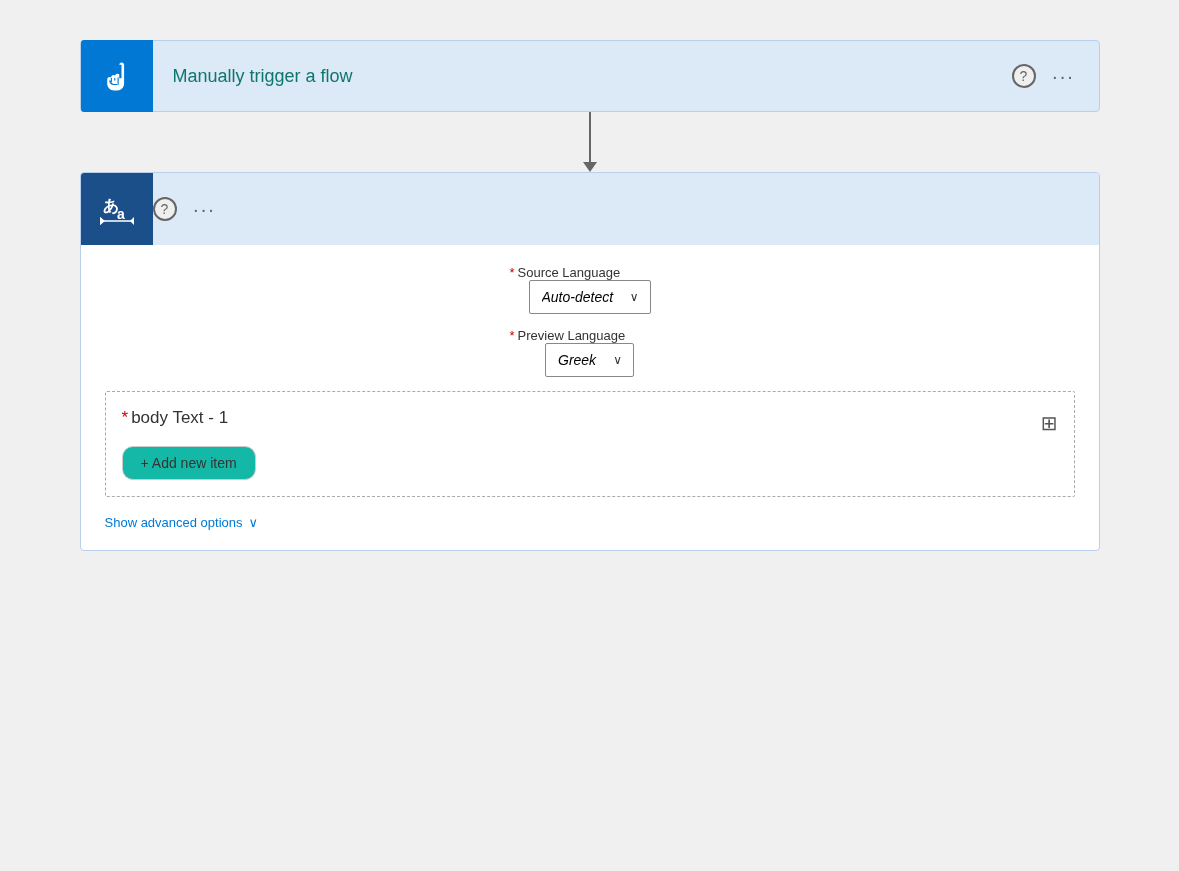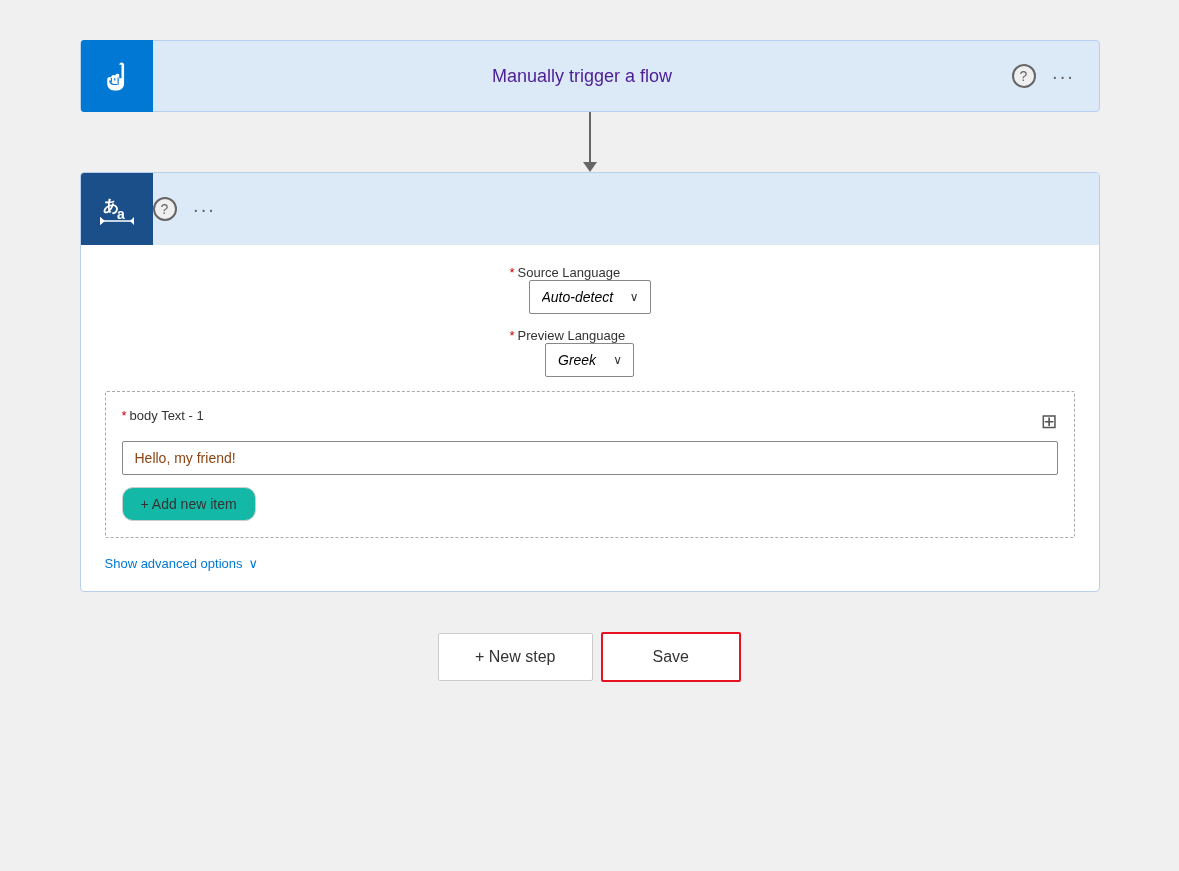--- a/index.html
+++ b/index.html
@@ -46,23 +46,22 @@
     }
     .card-icon svg {
       width: 36px;
       height: 36px;
       fill: white;
     }
     .card-title {
       flex: 1;
       padding: 0 20px;
       font-size: 18px;
-      color: #4c1d95;
+      color: #0f766e;
       font-weight: 400;
-      text-align: center;
     }
     .card-actions {
       display: flex;
       align-items: center;
       gap: 12px;
       padding-right: 20px;
     }
     .icon-btn {
       background: none;
       border: none;
@@ -190,21 +189,21 @@
     }
 
     
     .body-section {
       border: 1px dashed #aaa;
       border-radius: 2px;
       padding: 16px;
       margin-bottom: 14px;
     }
     .body-section-label {
-      font-size: 13px;
+      font-size: 17px;
       color: #333;
       margin-bottom: 10px;
     }
     .body-section-label .required {
       color: #c50000;
       margin-right: 3px;
     }
     .body-section-header {
       display: flex;
       align-items: center;
@@ -383,36 +382,27 @@
         </div>
       </div>
 
       <div class="body-section">
         <div class="body-section-header">
           <div class="body-section-label">
             <span class="required">*</span><span>body Text - 1</span>
           </div>
           <span class="grid-icon">⊞</span>
         </div>
-        <input type="text" class="body-text-input" value="Hello, my friend!" style="">
         <button class="add-item-btn">
           <span>+ Add new item</span>
         </button>
       </div>
 
       <button class="advanced-link">
         <span>Show advanced options</span>
         <span>∨</span>
       </button>
 
     </div>
   </div>
 
-  <div class="bottom-actions">
-    <button class="new-step-btn">
-      <span>+ New step</span>
-    </button>
-    <button class="save-btn">
-      <span>Save</span>
-    </button>
-  </div>
 
 </div>
 
 </body></html>

